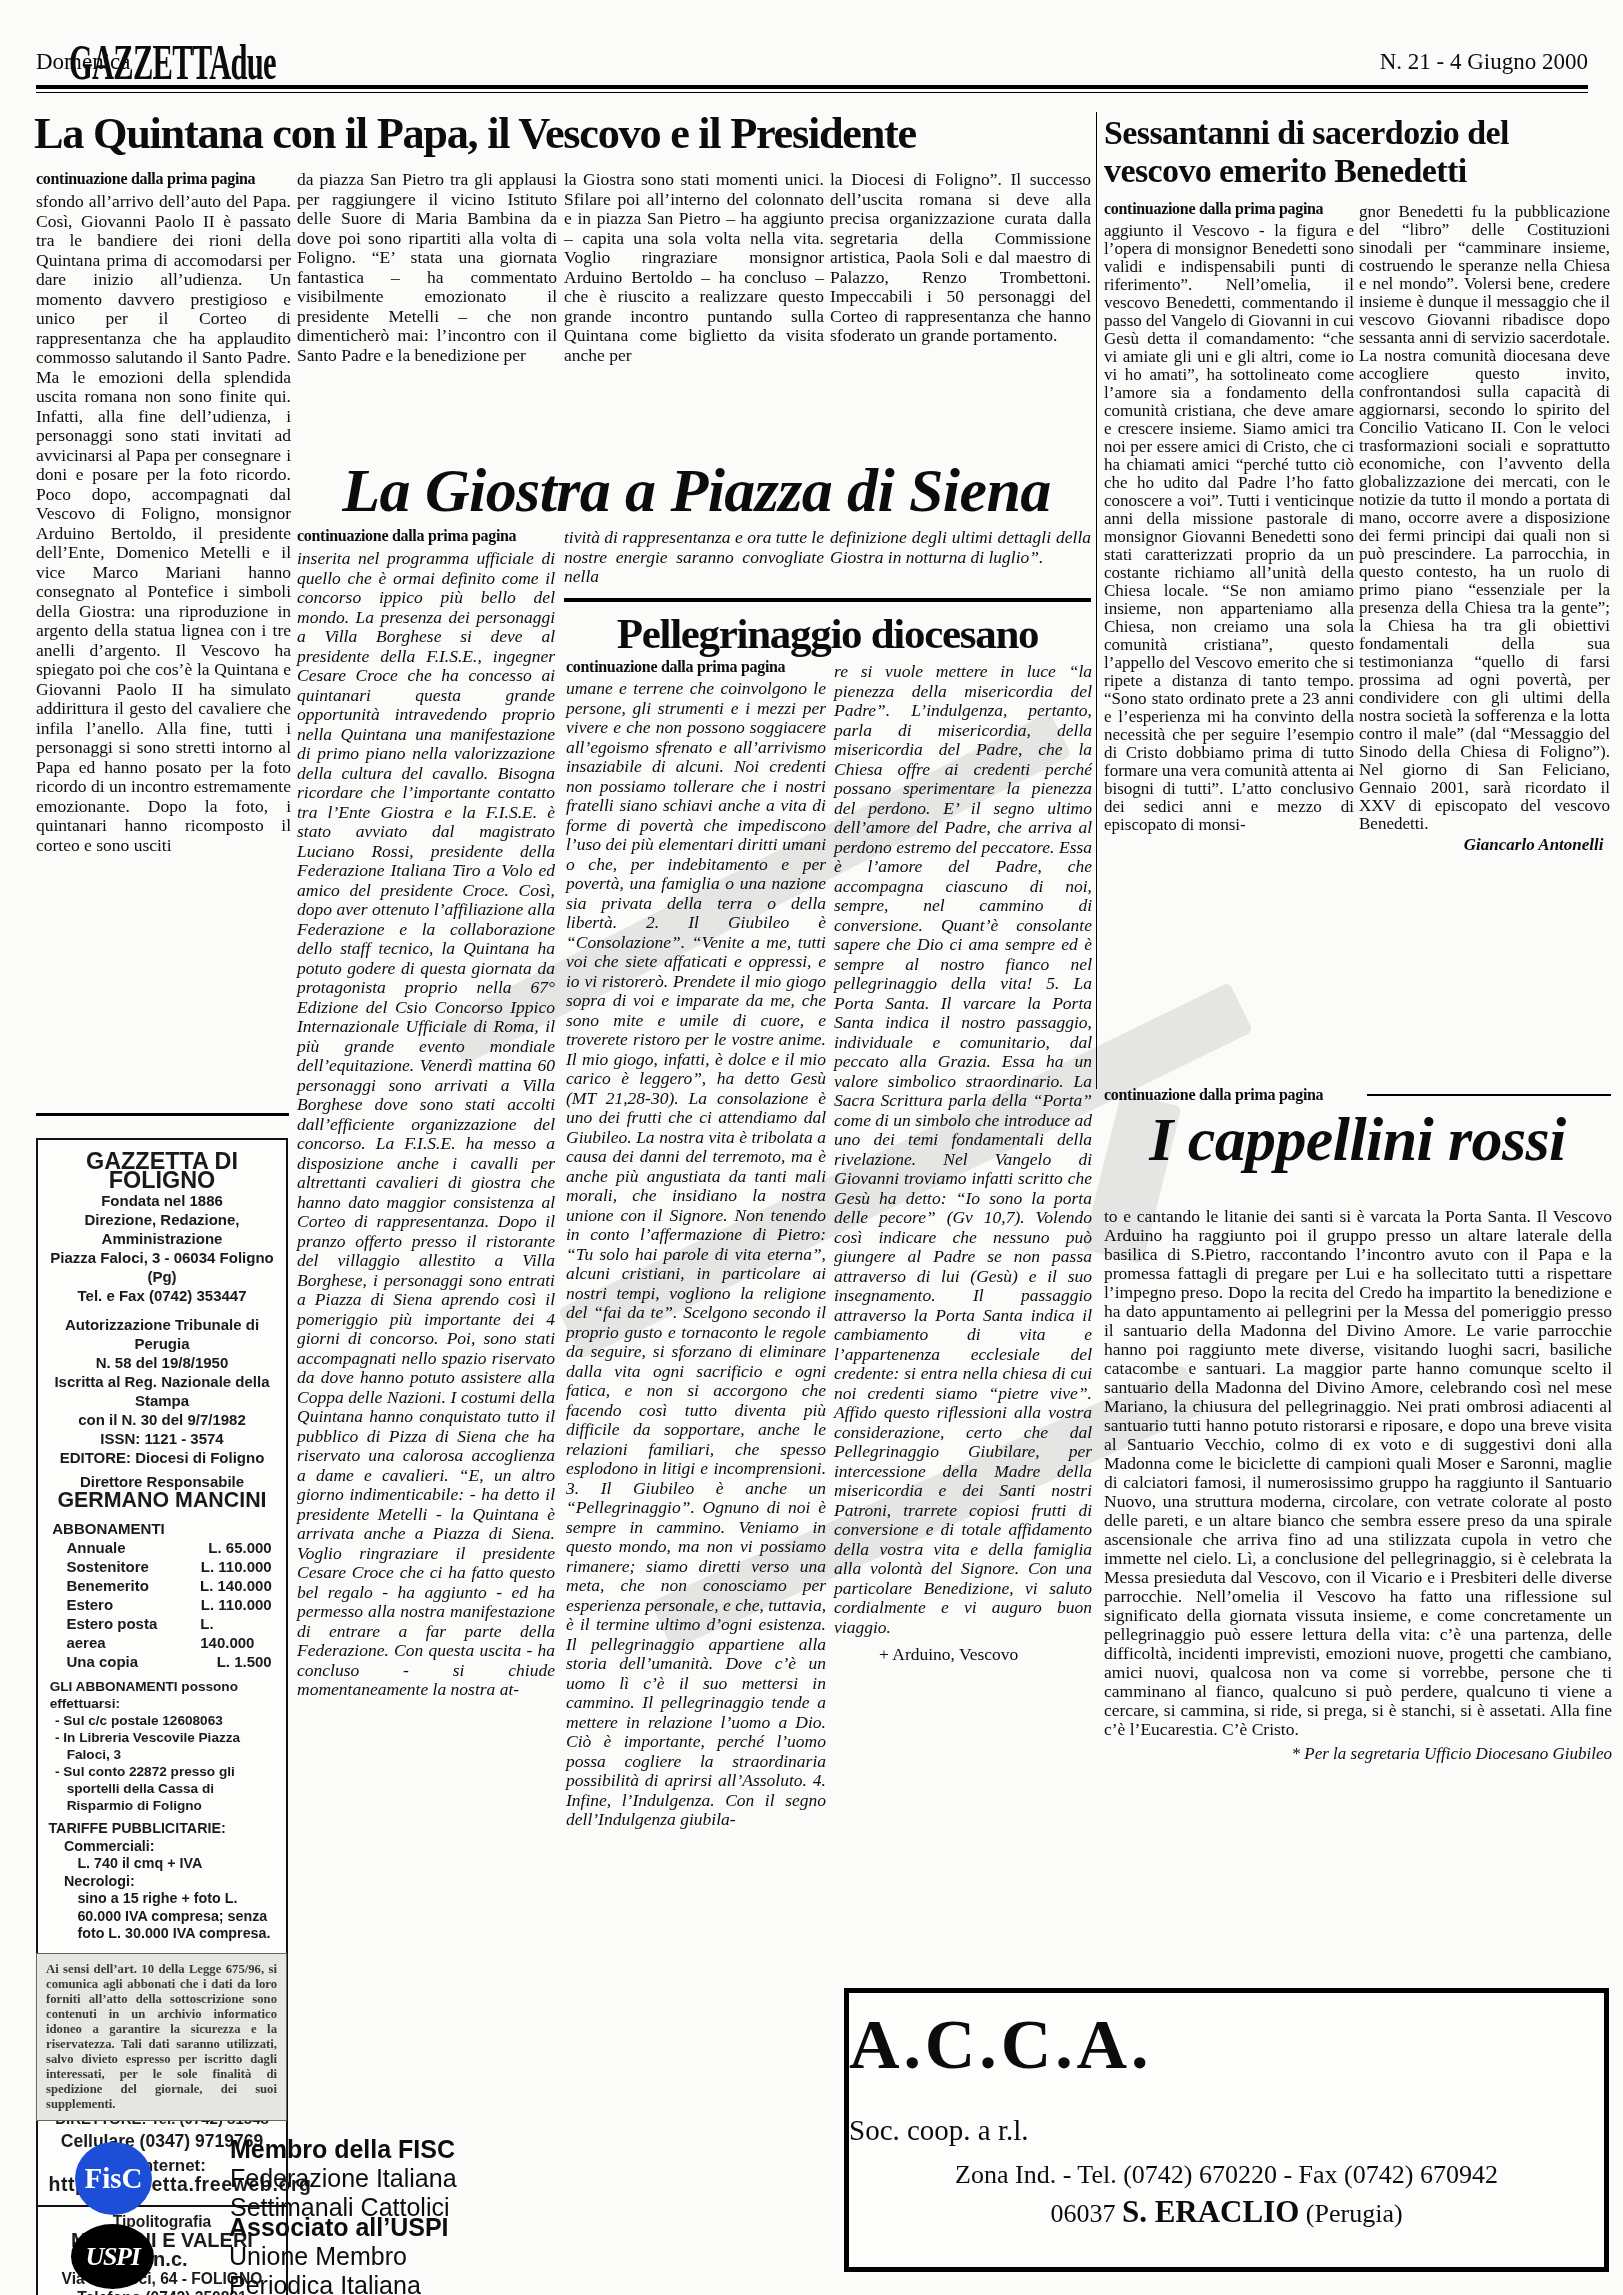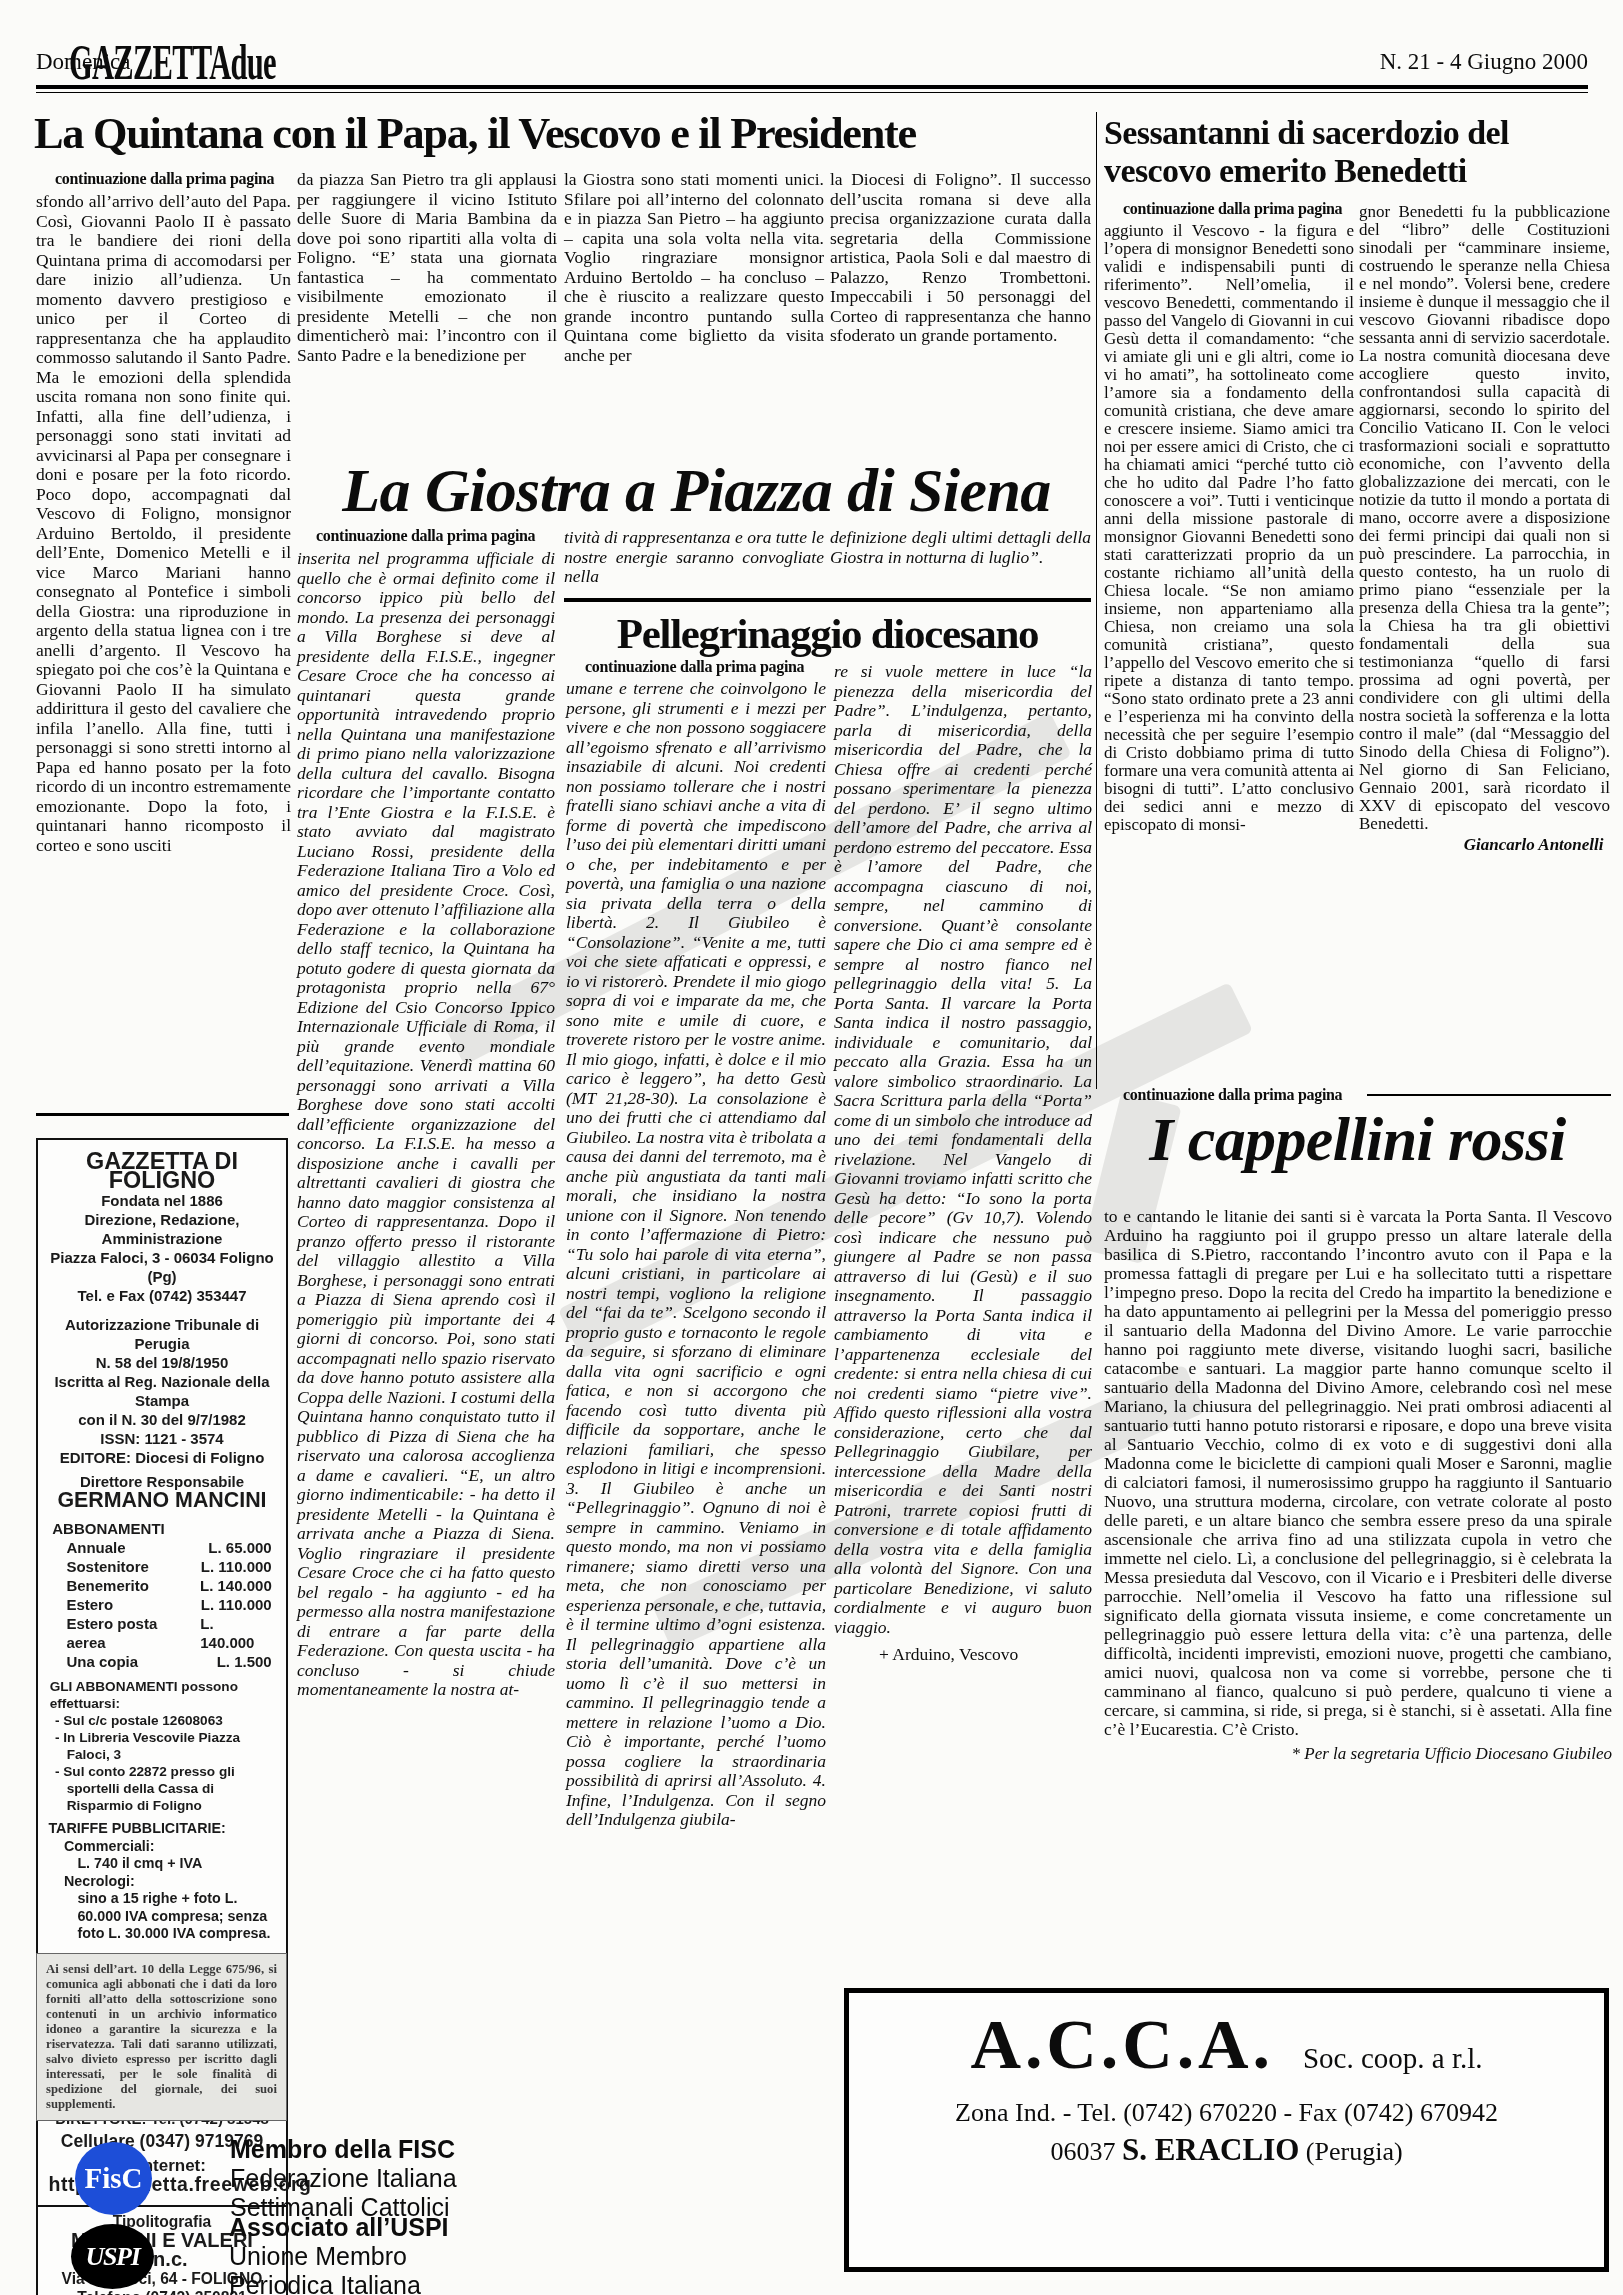--- a/index.html
+++ b/index.html
@@ -13,21 +13,21 @@
   .issue{font-size:23px;text-align:right;}
   .masthead{left:0;right:0;top:33px;display:flex;justify-content:flex-start;}
   .masthead span{display:inline-block;font-weight:700;font-size:51px;white-space:nowrap;
                  transform:scaleX(.6);letter-spacing:-1.3px;}
   .headline-main{font-weight:700;font-size:45px;letter-spacing:-1.3px;white-space:nowrap;
                  transform:scaleX(.985);transform-origin:left;}
   .headline-right{font-weight:700;font-size:34px;line-height:38px;letter-spacing:-0.6px;}
   .headline-giostra{font-weight:700;font-style:italic;font-size:62px;text-align:center;letter-spacing:-0.6px;}
   .headline-pell{font-weight:700;font-size:43px;text-align:center;letter-spacing:-1.3px;}
   .headline-capp{font-weight:700;font-style:italic;font-size:62px;text-align:center;letter-spacing:-0.6px;}
-  .cont{font-weight:700;font-size:16px;letter-spacing:-0.3px;white-space:nowrap;margin-left:19px;}
+  .cont{font-weight:700;font-size:16px;letter-spacing:-0.3px;white-space:nowrap;}
   .body-col{text-align:justify;font-size:17.5px;line-height:19.5px;}
   .body-col.sm{font-size:17px;line-height:18px;}
   .ital{font-style:italic;}
   .byline{text-align:right;font-style:italic;font-weight:700;margin-top:2.6px;padding-right:6.5px;}
   .sig{margin-top:7.8px;padding-left:45px;font-style:normal;}
   .capp-body{font-size:17.5px;line-height:19px;text-align:justify;}
   .footnote{font-style:italic;text-align:right;margin-top:5.2px;font-size:17px;}
   
   .mbox{border:2.6px solid #111;background:#fdfdfc;font-family:"Liberation Sans",sans-serif;
         font-weight:700;color:#1a1a1a;}
@@ -51,21 +51,21 @@
   
   .orgline{font-family:"Liberation Sans",sans-serif;font-weight:700;font-size:25px;line-height:29px;}
   .logo-circ{width:77px;height:73px;background:#1d4ed8;border-radius:50%;color:#fff;
              display:flex;align-items:center;justify-content:center;font-family:"Liberation Serif",serif;
              font-weight:700;font-size:29px;}
   .logo-oval{width:83px;height:65px;background:#000;border-radius:50%;color:#fff;
              display:flex;align-items:center;justify-content:center;font-family:"Liberation Serif",serif;
              font-weight:700;font-style:italic;font-size:26px;letter-spacing:-1.3px;}
   
   .acca{border:5.8px solid #000;background:#fdfdfc;}
-  .acca-name-row{display:flex;align-items:baseline;justify-content:center;gap:29px;margin-top:11.7px;}
+  .acca-name-row{display:flex;align-items:baseline;justify-content:center;gap:29px;margin-top:11.7px;flex-direction:column;}
   .acca-name{font-weight:700;font-size:70px;letter-spacing:3.9px;}
   .acca-suffix{font-size:29px;}
   .acca-tag{font-style:italic;font-size:35px;line-height:41px;text-align:center;margin-top:3.9px;}
   .acca-contact{font-size:26px;text-align:center;margin-top:13px;}
   .acca-city{font-size:26px;text-align:center;margin-top:3.9px;}
   .acca-city b{font-size:31px;}
 </style>
 </head>
 <body>
 

